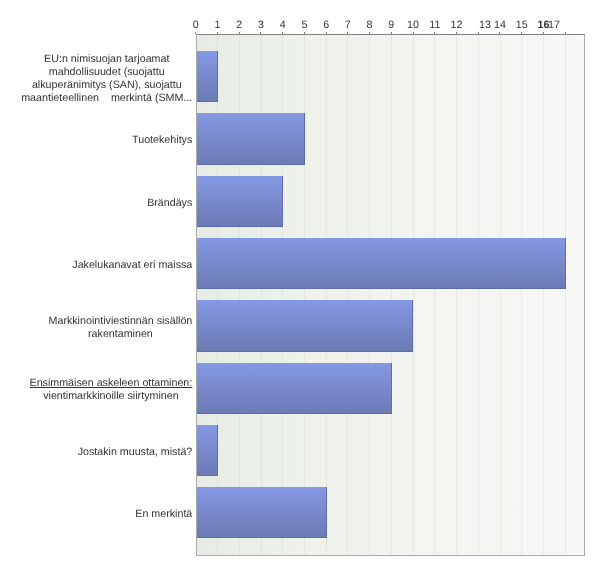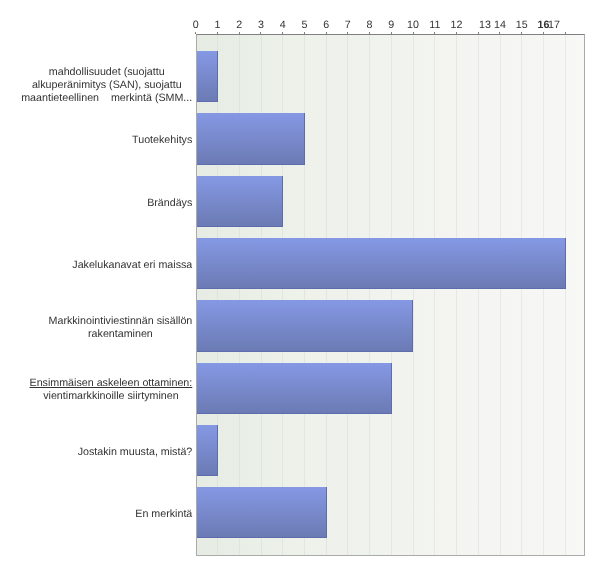--- a/index.html
+++ b/index.html
@@ -154,21 +154,21 @@
       <div class="xtick-mark" style="left: 499.49px;"></div>
       <div class="xtick-label" style="left: 499.99px;">14</div>
       <div class="xtick-mark" style="left: 521.225px;"></div>
       <div class="xtick-label" style="left: 521.725px;">15</div>
       <div class="xtick-mark" style="left: 542.96px;"></div>
       <div class="xtick-label" style="left: 543.46px; font-weight: bold;">16</div>
       <div class="xtick-mark" style="left: 564.695px;"></div>
       <div class="xtick-label" style="left: 554px;">17</div>
     </div>
   <div id="labels">
-      <div class="catlabel" style="top: 52.55px;"><span class="lines"><br><span style="white-space: pre; margin-top: 34px;">mahdollisuudet (suojattu</span><br><span style="white-space: pre;">alkuperänimitys (SAN), suojattu</span><br><span style="white-space: pre;">maantieteellinen    merkintä (SMM...</span></span></div>
+      <div class="catlabel" style="top: 52.55px;"><span class="lines"><span style="white-space: pre;">EU:n nimisuojan tarjoamat</span><br><span style="white-space: pre; margin-top: 34px;">mahdollisuudet (suojattu</span><br><span style="white-space: pre;">alkuperänimitys (SAN), suojattu</span><br><span style="white-space: pre;">maantieteellinen    merkintä (SMM...</span></span></div>
       <div class="catlabel" style="top: 134.38px;"><span class="lines"><span style="white-space: pre;">Tuotekehitys</span></span></div>
       <div class="catlabel" style="top: 196.71px;"><span class="lines"><span style="white-space: pre; margin-top: 28px;">Brändäys</span></span></div>
       <div class="catlabel" style="top: 259.04px;"><span class="lines"><span style="white-space: pre;">Jakelukanavat eri maissa</span></span></div>
       <div class="catlabel" style="top: 314.87px;"><span class="lines"><span style="white-space: pre;">Markkinointiviestinnän sisällön</span><br><span style="white-space: pre;">rakentaminen</span></span></div>
       <div class="catlabel" style="top: 377.2px;"><span class="lines"><span style="white-space: pre; text-decoration: underline;">Ensimmäisen askeleen ottaminen:</span><br><span style="white-space: pre;">vientimarkkinoille siirtyminen</span></span></div>
       <div class="catlabel" style="top: 446.03px;"><span class="lines"><span style="white-space: pre; margin-top: 20px;">Jostakin muusta, mistä?</span></span></div>
       <div class="catlabel" style="top: 508.36px;"><span class="lines"><span style="white-space: pre;">En merkintä</span></span></div>
     </div>
 
 </div>

